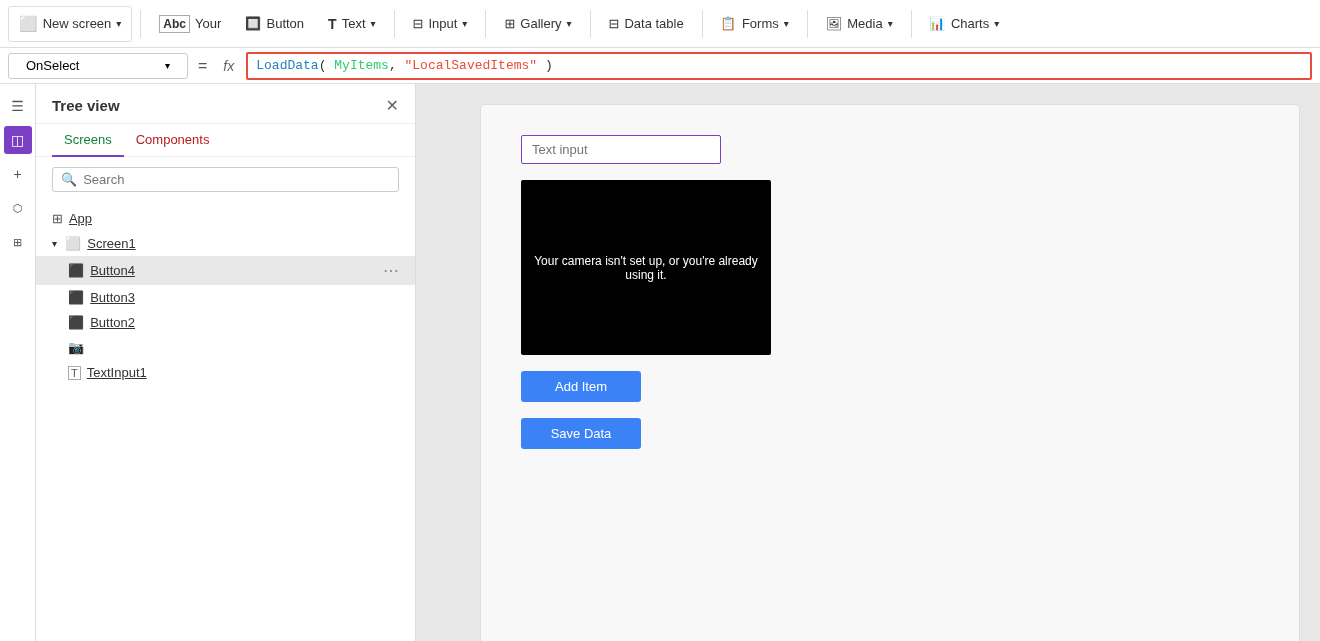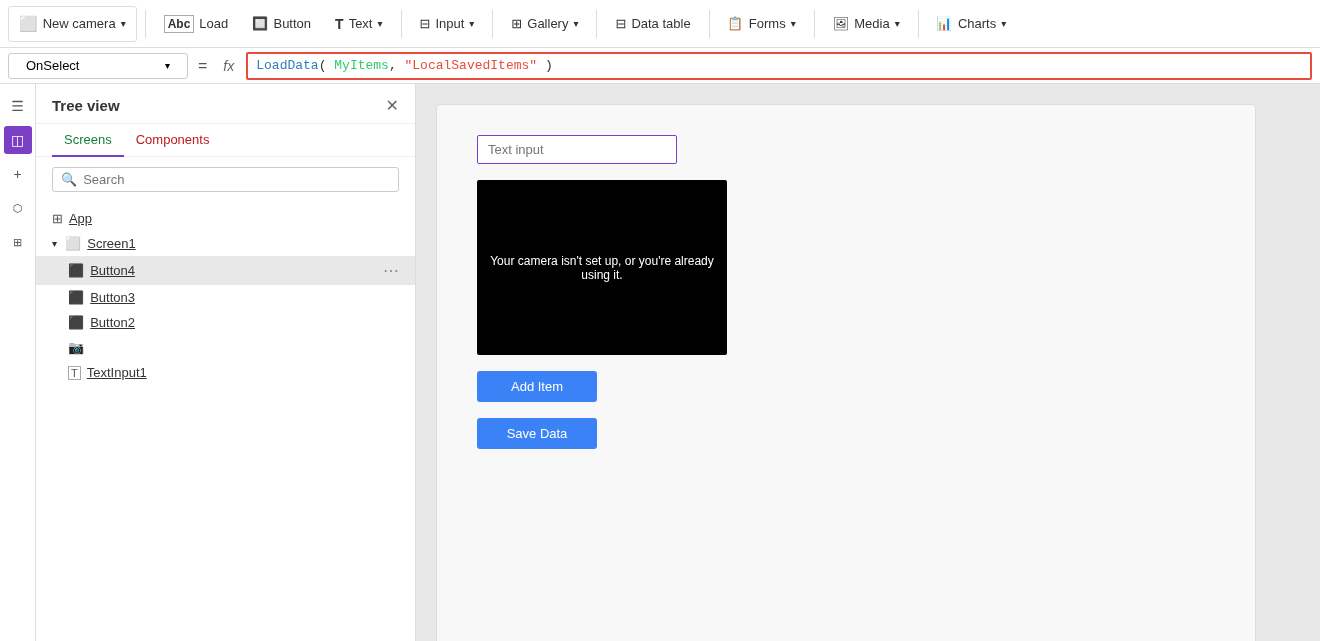--- a/index.html
+++ b/index.html
@@ -87,21 +87,21 @@
     }
     .tree-item.selected { background: #e8e8e8; }
     .tree-item .item-icon { font-size: 13px; color: #555; }
     .tree-item .item-label { flex: 1; text-decoration: underline; }
     .tree-item .item-more { color: #888; font-size: 16px; cursor: pointer; }
     .tree-indent { padding-left: 32px; }
 
     
     .canvas-area {
       flex: 1; background: #e8e8e8; display: flex; align-items: flex-start;
-      justify-content: flex-start; padding: 20px; overflow: auto;
+      justify-content: flex-end; padding: 20px; overflow: auto;
     }
     .canvas-frame {
       background: #f8f8f8; border: 1px solid #ddd; border-radius: 4px;
       width: 820px; min-height: 560px; padding: 30px 40px;
       display: flex; flex-direction: column; align-items: flex-start; gap: 16px;
     }
 
     
     .canvas-text-input {
       border: 1px solid #7b3fc4; border-radius: 2px; padding: 6px 10px;
@@ -149,27 +149,27 @@
     
     ::-webkit-scrollbar { width: 6px; }
     ::-webkit-scrollbar-thumb { background: #ccc; border-radius: 3px; }
   </style>
 </head>
 <body>
 
 <div class="toolbar">
   <div class="toolbar-item toolbar-item-new">
     <span class="icon">⬜</span>
-    <span>New camera</span>
+    <span>New screen</span>
     <span style="font-size:10px;">▾</span>
   </div>
   <div class="toolbar-divider"></div>
   <div class="toolbar-item">
     <span style="font-size:12px; border:1px solid #aaa; padding:1px 3px; font-weight:600;">Abc</span>
-    <span>Load</span>
+    <span>Your</span>
   </div>
   <div class="toolbar-item">
     <span>🔲</span>
     <span>Button</span>
   </div>
   <div class="toolbar-item">
     <span style="font-weight:bold; font-size:14px;">T</span>
     <span>Text</span>
     <span style="font-size:10px;">▾</span>
   </div>

